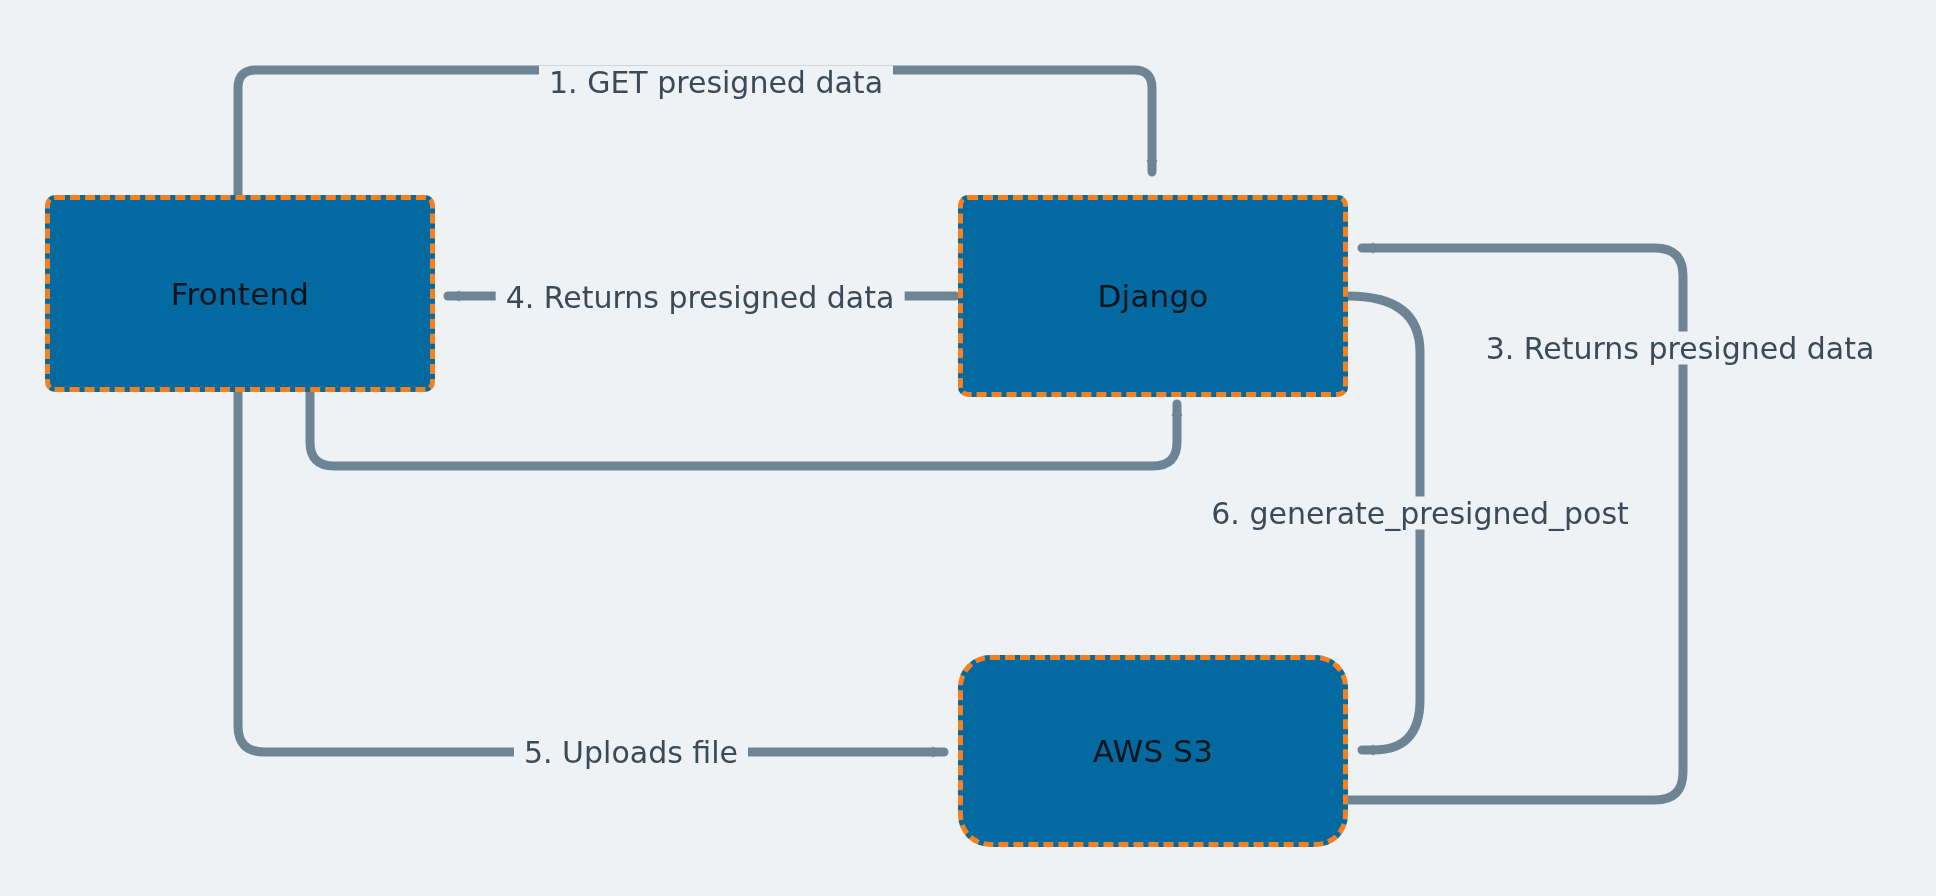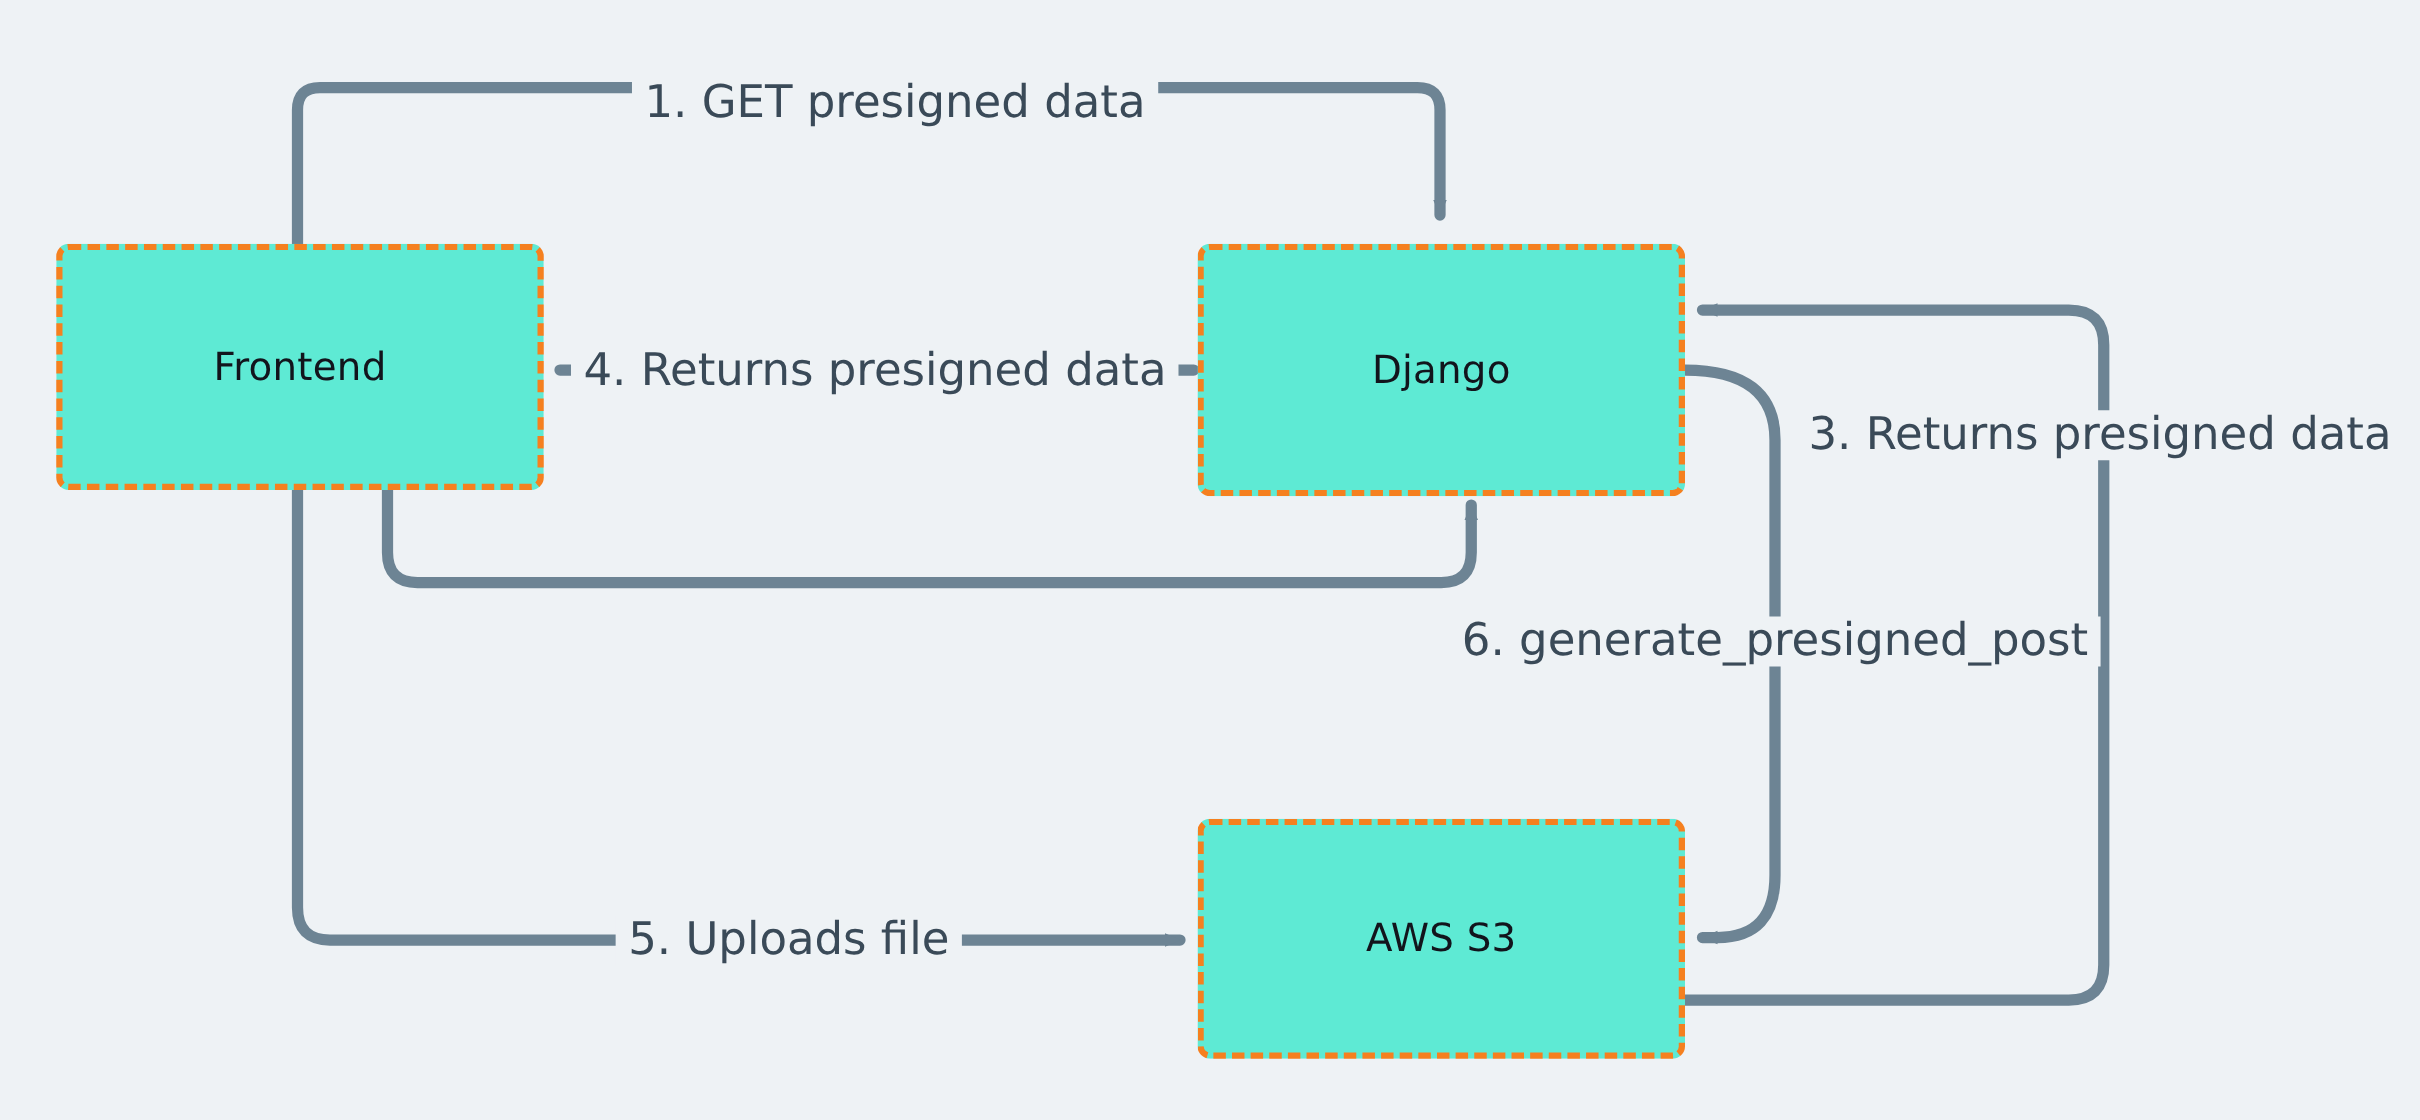--- a/index.html
+++ b/index.html
@@ -21,39 +21,39 @@
   svg.layer {
     position: absolute;
     left: 0;
     top: 0;
     width: 1936px;
     height: 896px;
   }
   .node {
     position: absolute;
     box-sizing: border-box;
-    background: #5eead4;
+    background: #0369a1;
     border: 5px dashed #f5801f;
     border-radius: 10px;
     display: flex;
     align-items: center;
     justify-content: center;
   }
   .node-label {
     font-size: 31px;
     color: #12141c;
     letter-spacing: 0.2px;
     font-family: "DejaVu Sans", "Liberation Sans", sans-serif;
   }
   .edge-label {
     position: absolute;
     transform: translate(-50%, -50%);
     background: #eef2f5;
     color: #3a4a58;
-    font-size: 36px;
+    font-size: 30px;
     white-space: pre;
     padding: 0 10px;
     line-height: 1.1;
     font-family: "DejaVu Sans", "Liberation Sans", sans-serif;
   }
 </style>
 </head>
 <body>
 
 <div id="canvas">
@@ -94,21 +94,21 @@
   </svg>
 
   <div class="node" style="left:45px; top:195px; width:390px; height:197px;">
     <span class="node-label">Frontend</span>
   </div>
 
   <div class="node" style="left:958px; top:195px; width:390px; height:202px;">
     <span class="node-label">Django</span>
   </div>
 
-  <div class="node" style="left:958px; top:655px; width:390px; height:192px;">
+  <div class="node" style="left:958px; top:655px; width:390px; height:192px;border-radius:32px;">
     <span class="node-label">AWS S3</span>
   </div>
 
   <div class="edge-label" style="left:716px; top:82px;">1. GET presigned data</div>
 
   <div class="edge-label" style="left:700px; top:297px;text-align:right;">4. Returns presigned data</div>
 
   <div class="edge-label" style="left:1680px; top:348px;">3. Returns presigned data</div>
 
 

